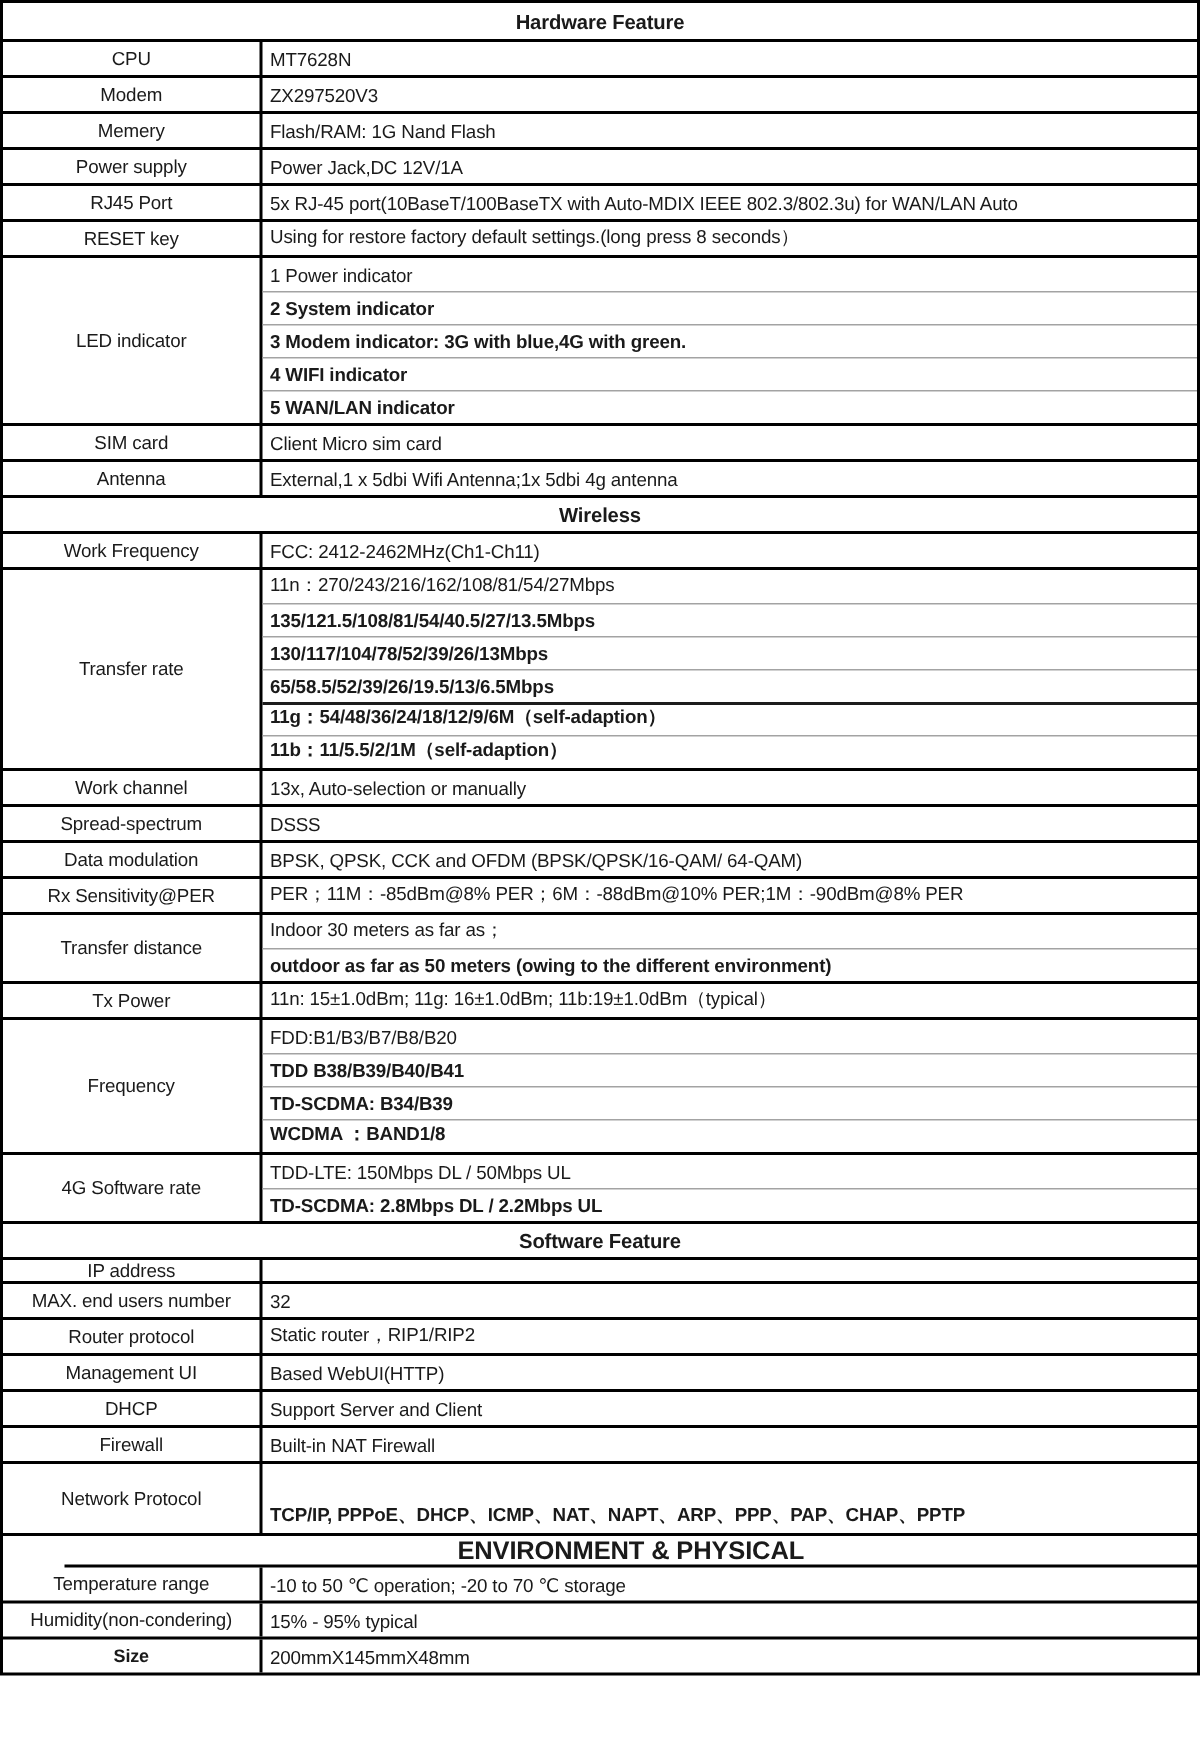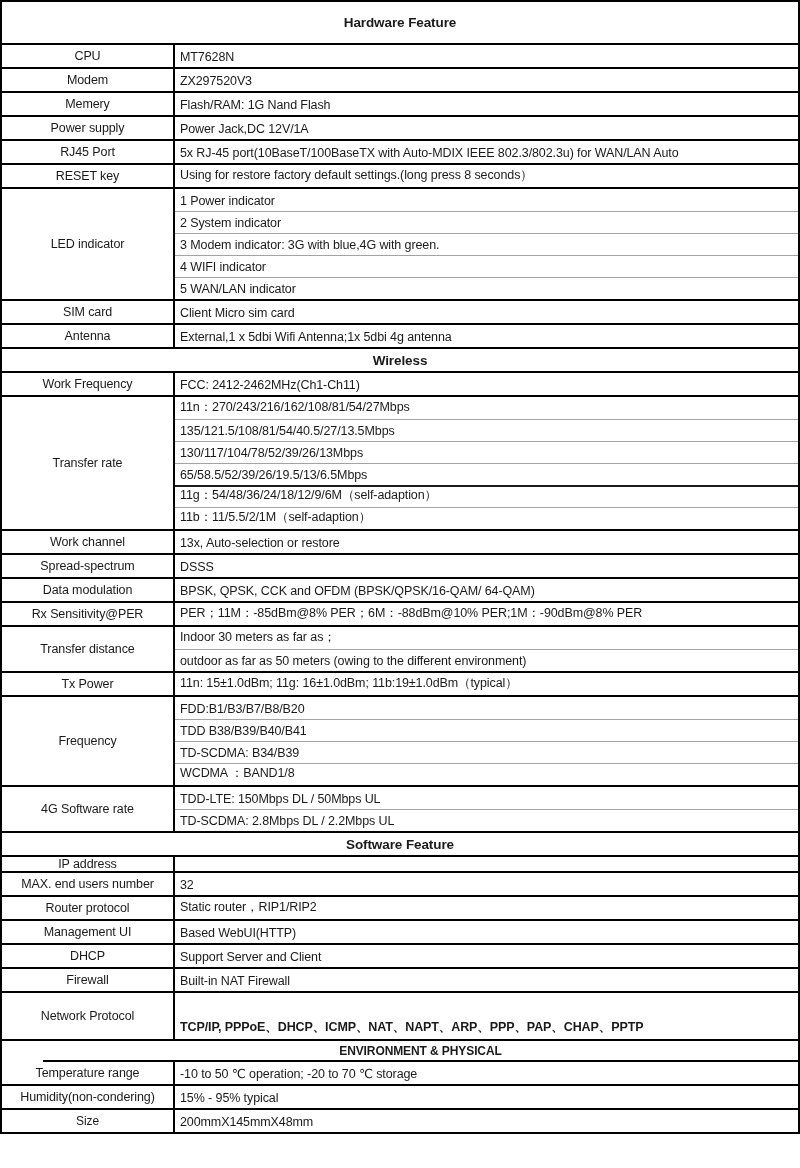--- a/index.html
+++ b/index.html
@@ -16,53 +16,53 @@
     border: 2px solid #000;
   }
   .hdr {
     height: 24px;
     border-bottom: 2px solid #000;
     display: flex; align-items: center; justify-content: center;
     font-weight: bold;
     font-size: 13.5px;
     letter-spacing: -0.1px;
   }
-  .hdr-first { height: 43px; text-align: center; }
-  .hdr-small { height: 21px; font-size: 12px; margin-left: 41px; }
+  .hdr-first { height: 26px; text-align: center; }
+  .hdr-small { height: 21px; font-size: 17px; margin-left: 41px; }
   .row {
     display: flex;
     border-bottom: 2px solid #000;
   }
   #spec-table > :last-child { border-bottom: none; }
   .label {
     width: 173px;
     flex: 0 0 173px;
     border-right: 2px solid #000;
     display: flex; align-items: center; justify-content: center;
     text-align: center;
     font-size: 12.5px;
     letter-spacing: -0.1px;
     padding: 0 3px;
   }
-  .label.bold { font-weight: normal; font-size: 12px; }
+  .label.bold { font-weight: bold; font-size: 12px; }
   .lines {
     flex: 1;
     display: flex; flex-direction: column;
     min-width: 0;
   }
   .line {
     height: 22px;
     display: flex; align-items: flex-end;
     padding: 0 4px 3px 5px;
     font-size: 12.5px;
     letter-spacing: -0.1px;
     white-space: nowrap;
     overflow: hidden;
   }
-  .line + .line { border-top: 1px solid #a3a3a3; }
+  .line + .line { border-top: 1px solid #a3a3a3; font-weight: bold; }
   .line.strong { border-top: 2px solid #1c1c1c; }
   .line.tall { height: 46px; font-weight: bold; }
 </style>
 </head>
 <body>
 
 <div id="spec-table">
     <div class="hdr hdr-first">Hardware Feature</div>
     <div class="row">
       <div class="label">CPU</div>
@@ -136,21 +136,21 @@
         <div class="line">135/121.5/108/81/54/40.5/27/13.5Mbps</div>
         <div class="line">130/117/104/78/52/39/26/13Mbps</div>
         <div class="line">65/58.5/52/39/26/19.5/13/6.5Mbps</div>
         <div class="line strong">11g：54/48/36/24/18/12/9/6M（self-adaption）</div>
         <div class="line">11b：11/5.5/2/1M（self-adaption）</div>
       </div>
     </div>
     <div class="row">
       <div class="label">Work channel</div>
       <div class="lines">
-        <div class="line">13x, Auto-selection or restore</div>
+        <div class="line">13x, Auto-selection or manually</div>
       </div>
     </div>
     <div class="row">
       <div class="label">Spread-spectrum</div>
       <div class="lines">
         <div class="line">DSSS</div>
       </div>
     </div>
     <div class="row">
       <div class="label">Data modulation</div>

